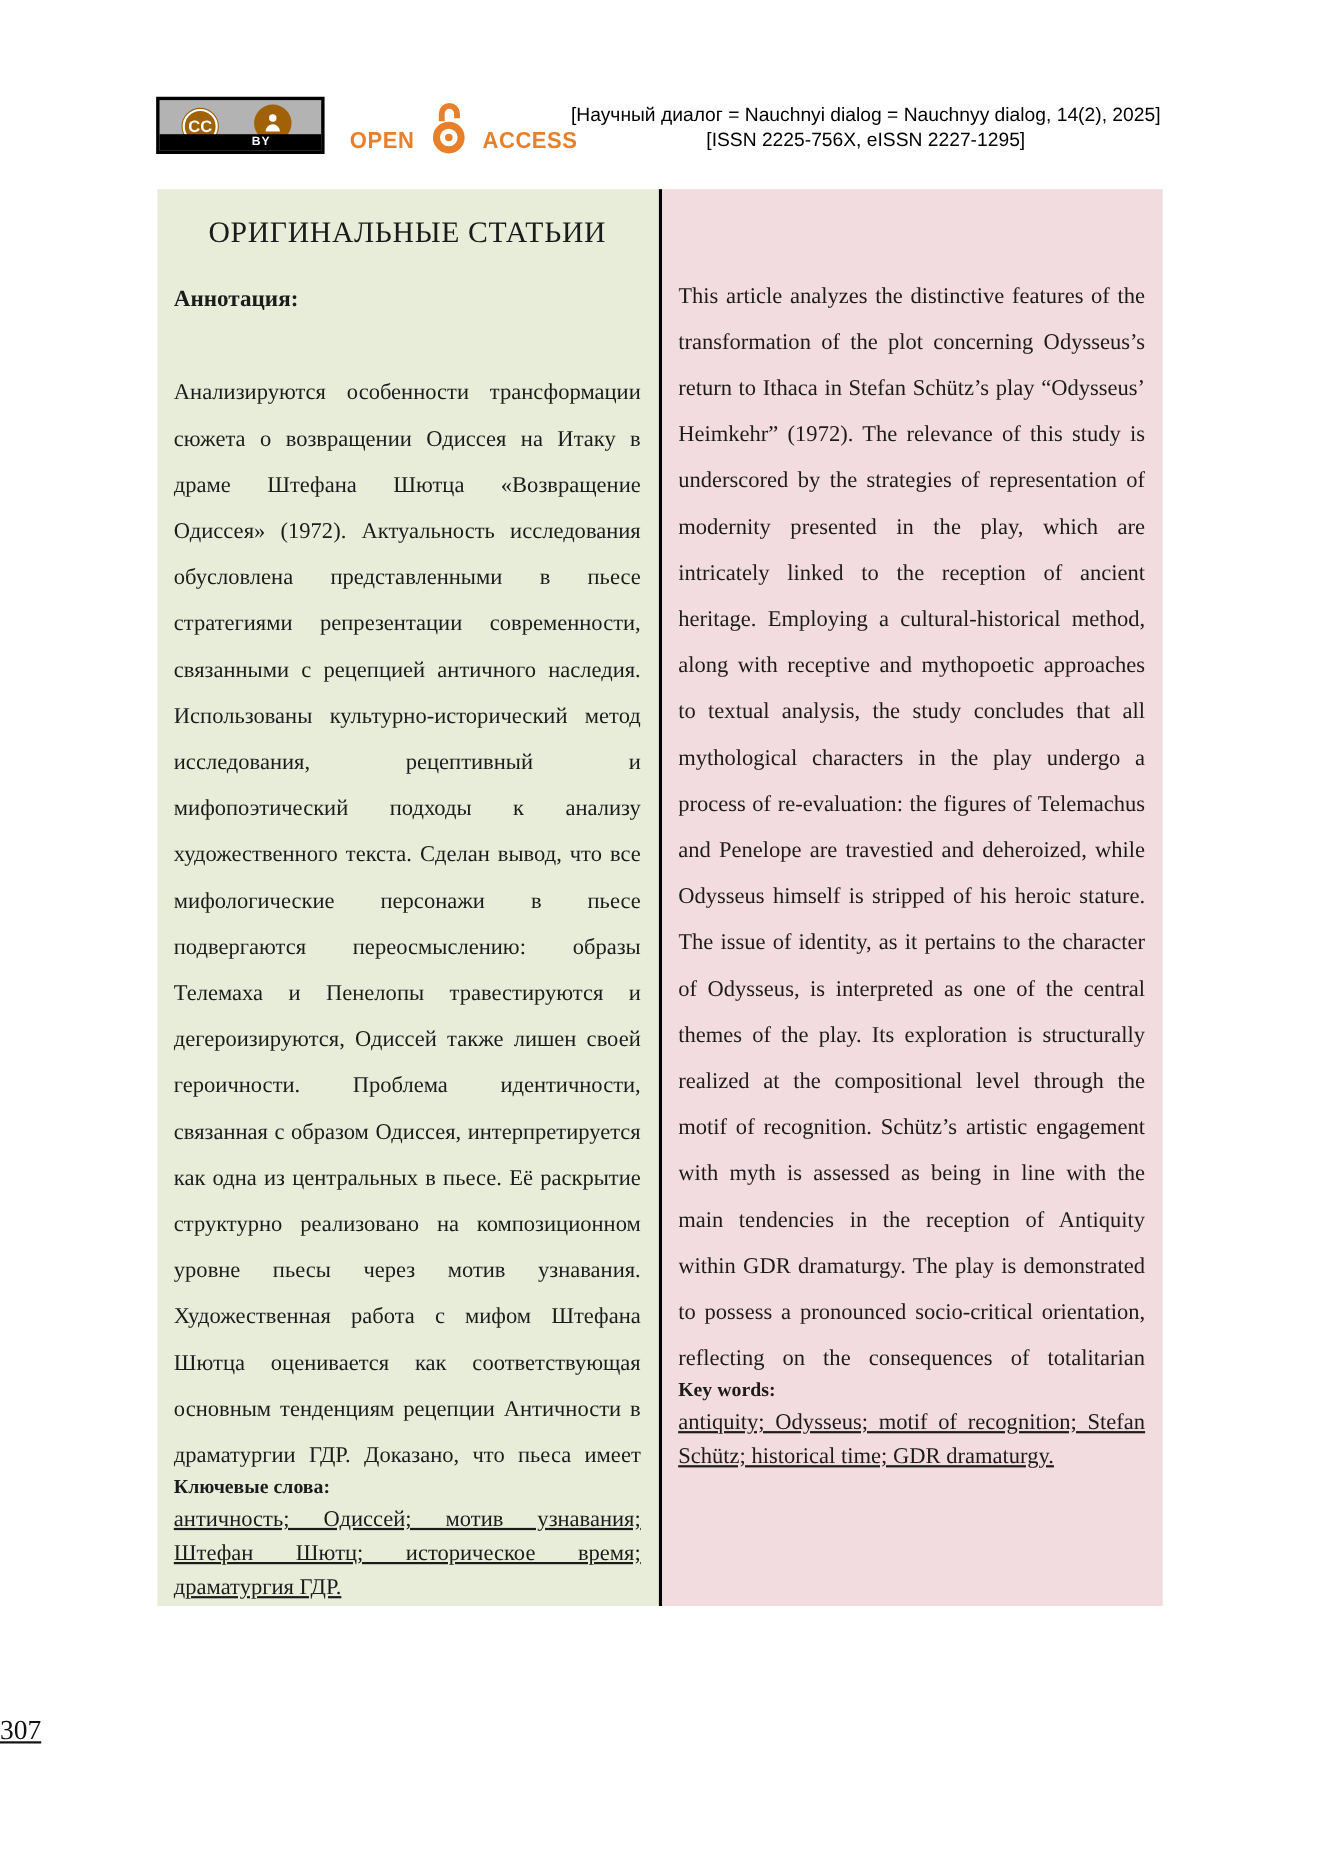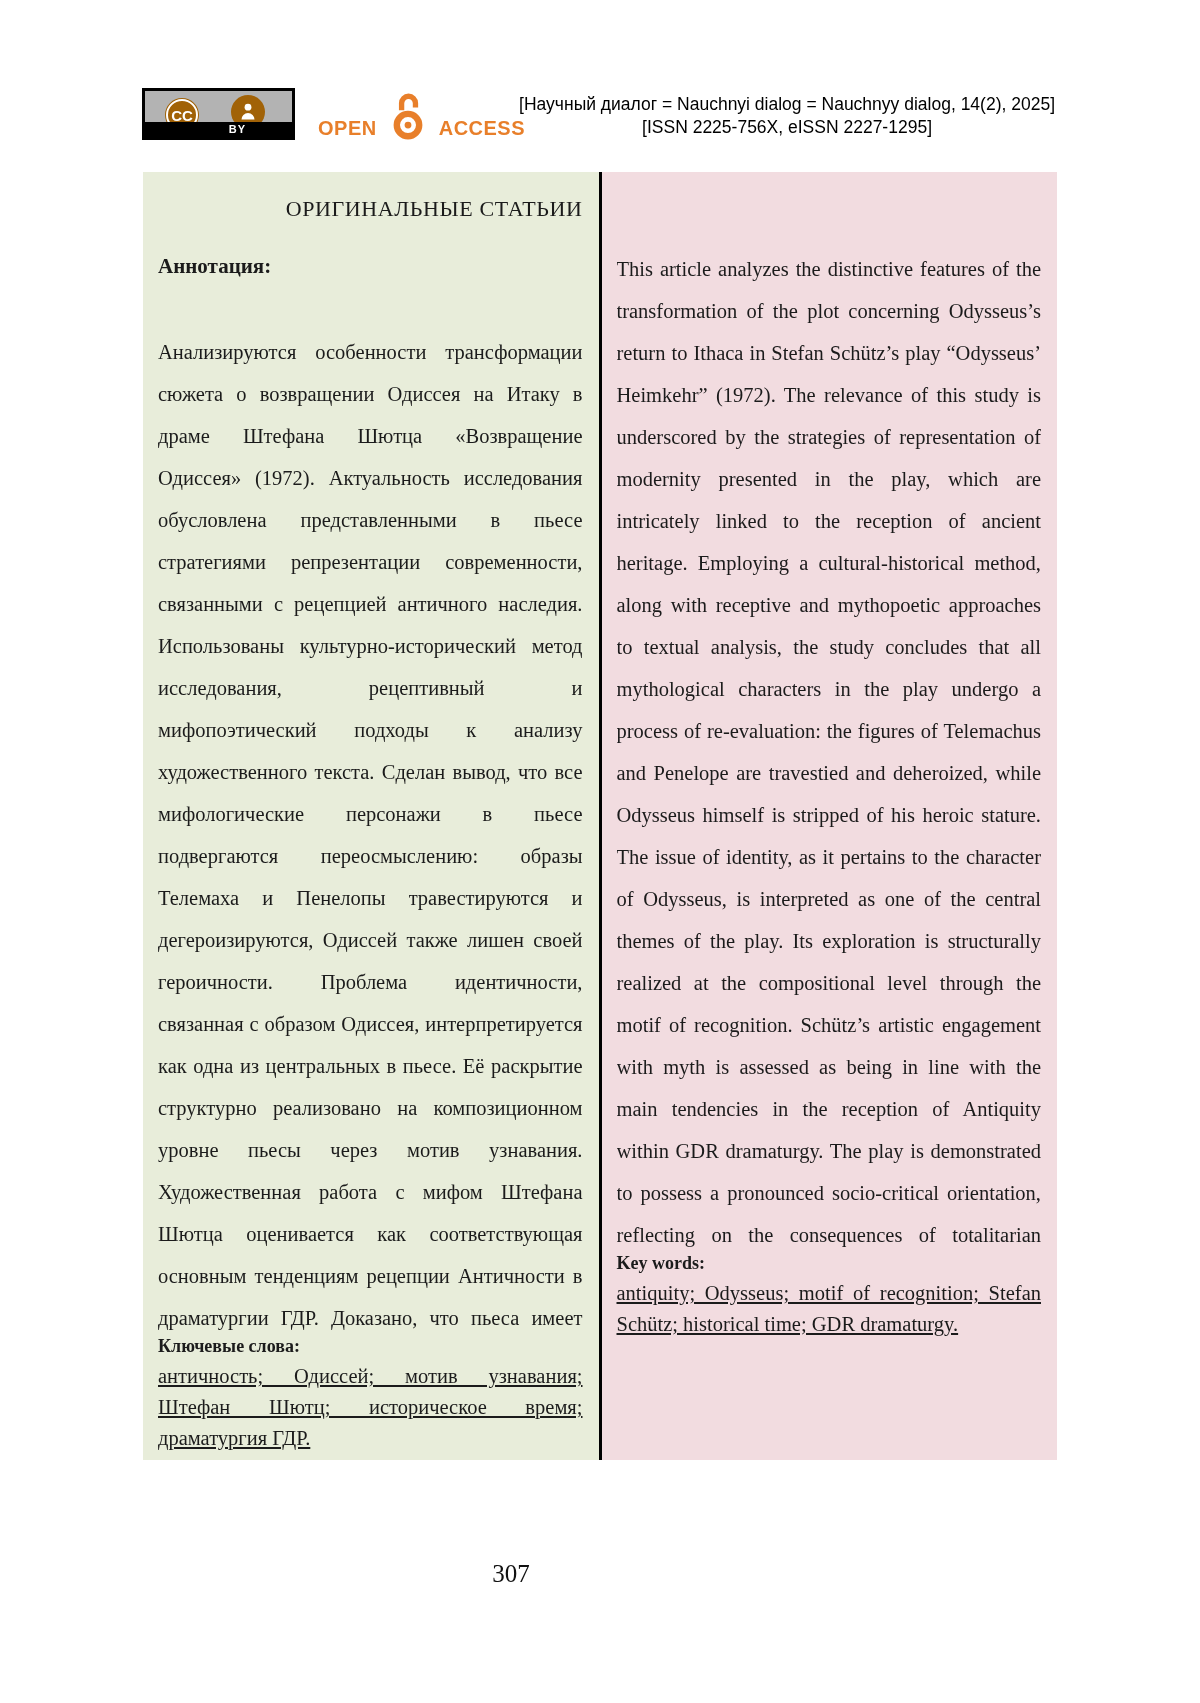--- a/index.html
+++ b/index.html
@@ -50,41 +50,41 @@
     display:flex;
   }
   .col{
     box-sizing:border-box;flex:1 1 0;padding:24px 16px 12px 15px;overflow:hidden;
   }
   .col.rus{background:#e8edda;}
   .col.eng{background:#f2dce0;}
   .divider{width:3px;background:#000;flex:0 0 3px;}
 
   .col-title{
-    text-align:right;font-size:22px;letter-spacing:.6px;margin:0;
+    text-align:center;font-size:27px;letter-spacing:.6px;margin:0;
     font-weight:normal;
   }
   .sec-label{
     margin:32px 0 0 0;font-weight:bold;font-size:21px;
   }
   .abstract{
     margin:52px 0 0 0;height:1000px;overflow:hidden;
     font-size:20.5px;line-height:42px;text-align:justify;
   }
   .kw-label{
     margin:0;font-weight:bold;font-size:18px;line-height:30px;
   }
   .kw-text{
     margin:0;font-size:20.5px;line-height:31px;text-align:justify;text-decoration:underline;
   }
 
   
   .page-number{
-    position:absolute;left:0;width:1022px;top:1560px;text-align:center;
-    font-size:25px;color:#111;
+    position:absolute;left:0;width:1022px;top:1560px;
+    font-size:25px;color:#111;text-decoration:underline;
   }
 </style>
 </head>
 <body>
 
 <div class="page">
 
   <div class="cc-badge">
     <div class="cc-circle cc">
       <span>CC</span>

